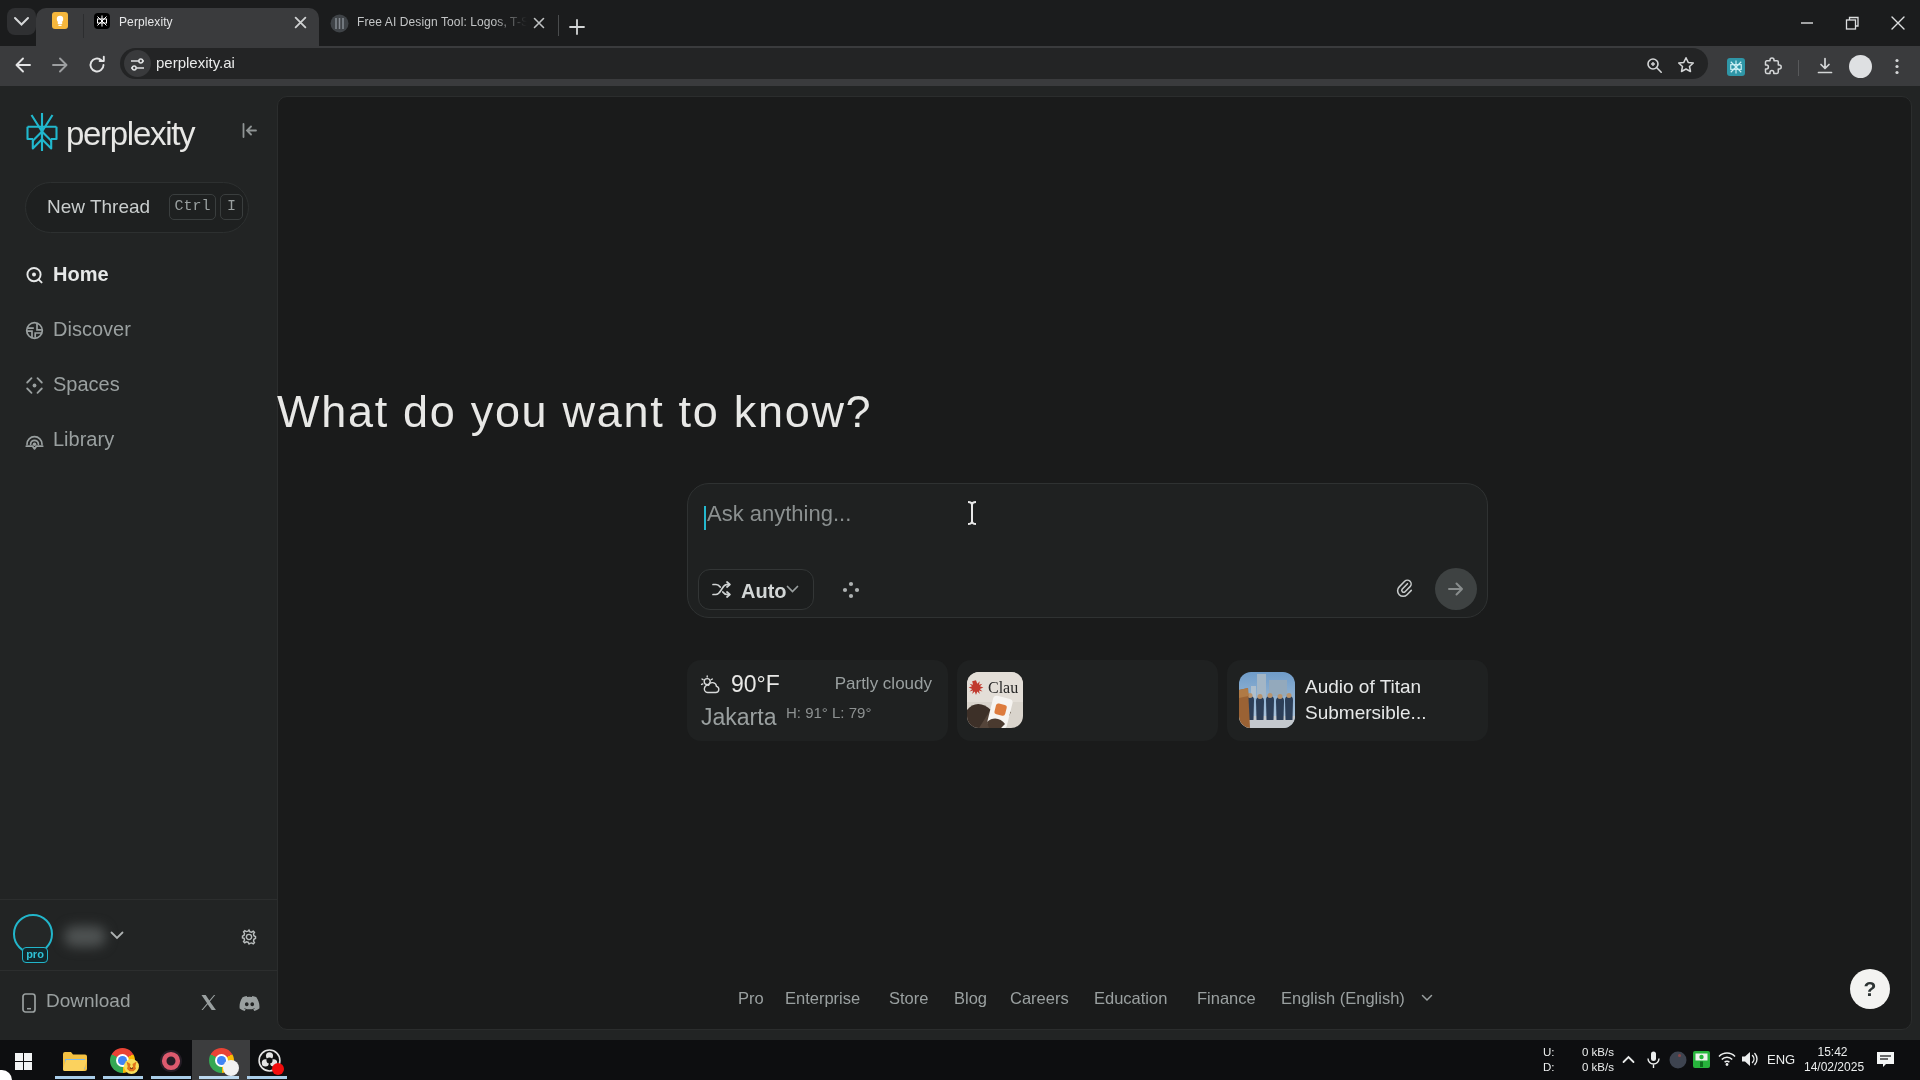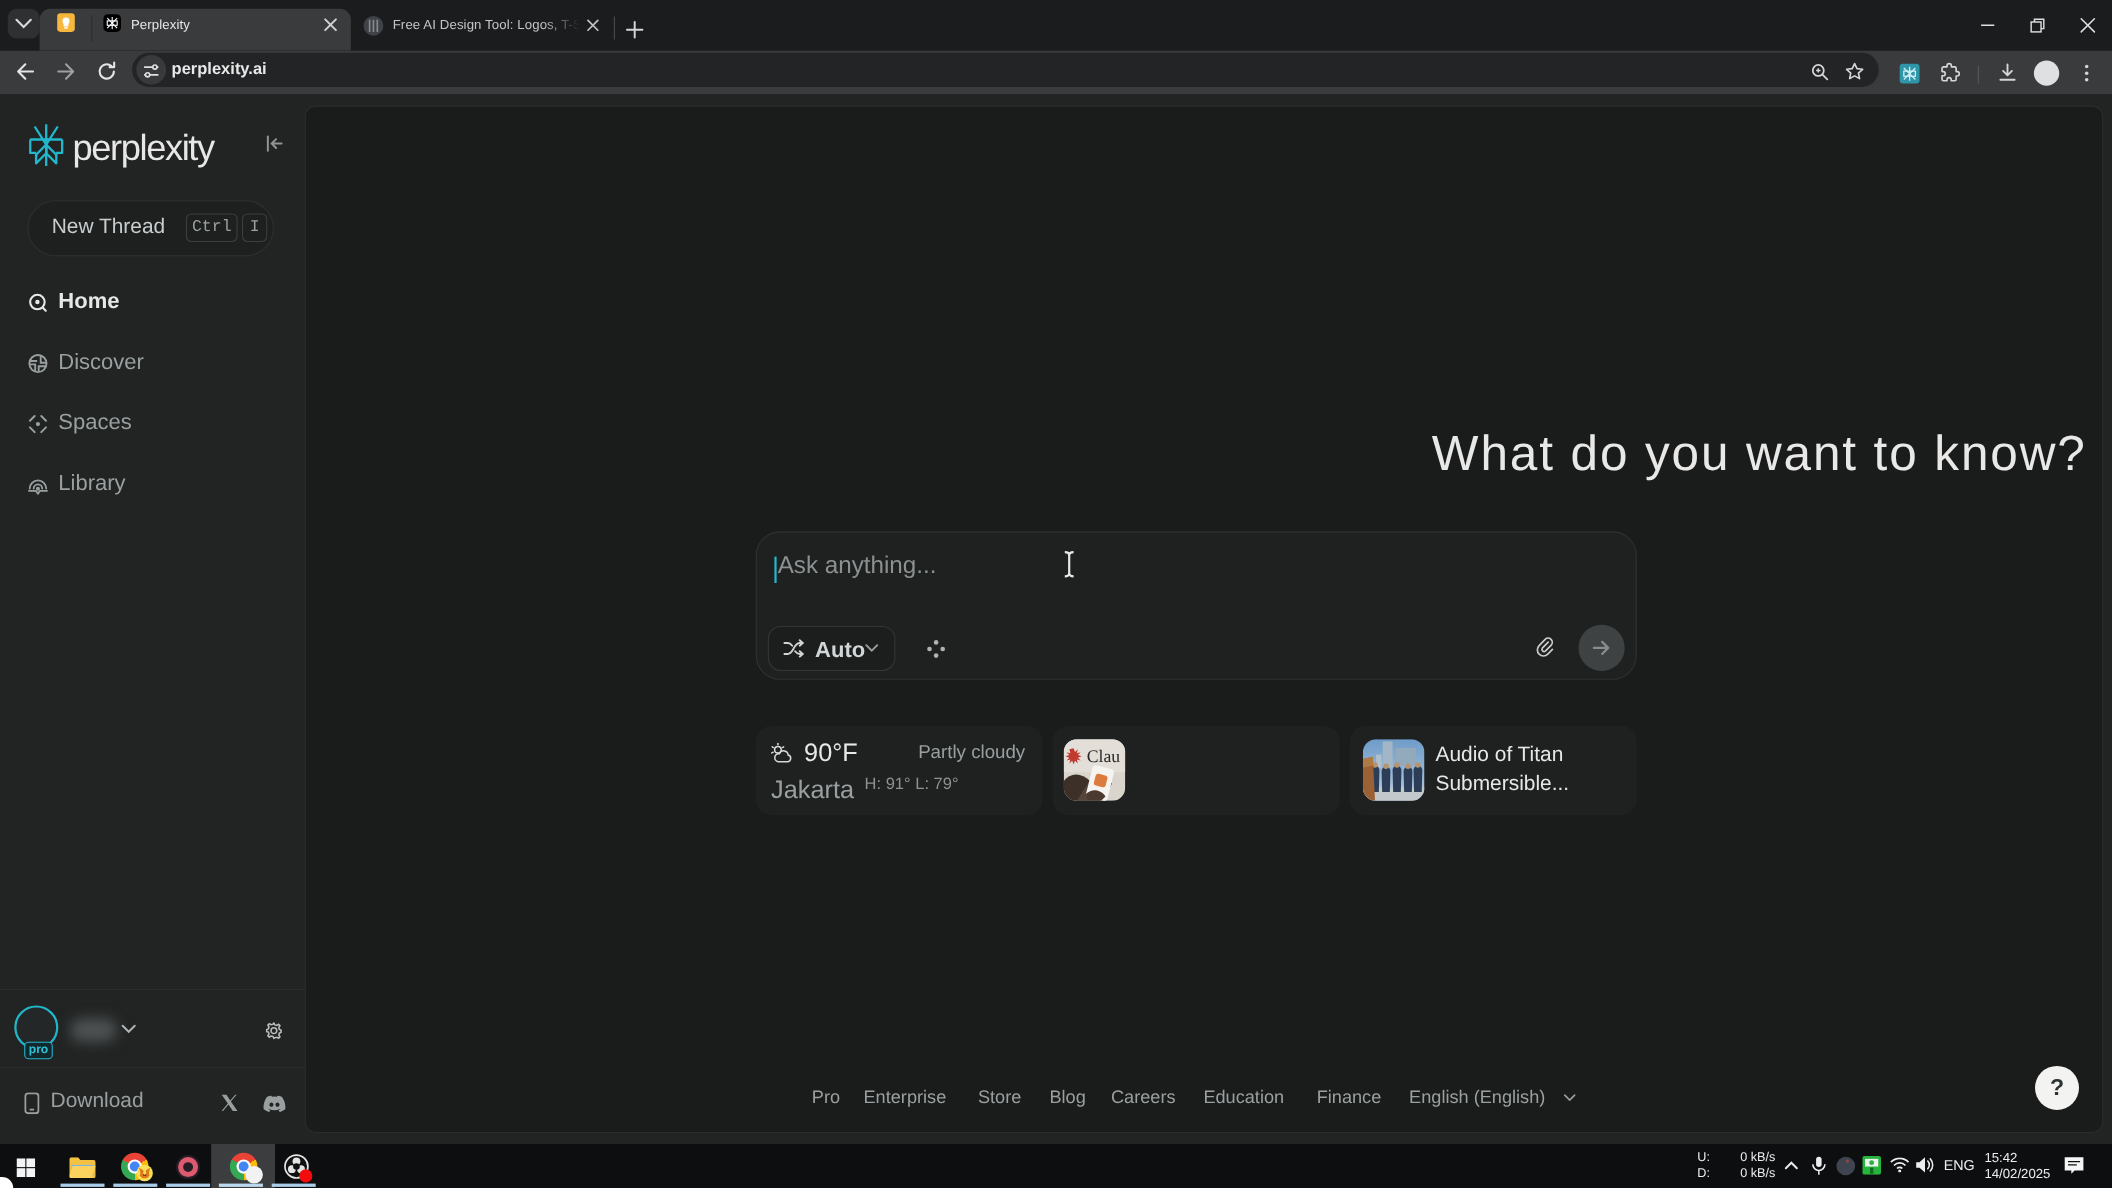--- a/index.html
+++ b/index.html
@@ -14,33 +14,33 @@
   #tabseam { left:83px; top:14px; width:1px; height:24px; background:#2c2d2f; }
   #keepicon { left:52px; top:12px; width:16px; height:17px; background:#f6b73c; border-radius:3px; }
   #favicon1 { left:94px; top:13px; width:16px; height:16px; background:#000; border-radius:4px; }
   .tabtitle { font-size:12px; color:#e6e7e8; letter-spacing:0.1px; }
   #tab2title { color:#c3c5c6; }
 
   
   #toolbar { left:0; top:46px; width:1920px; height:40px; background:#3a3b3d; }
   #omnibox { left:120px; top:48px; width:1588px; height:31px; background:#232425; border-radius:16px; }
   #tunecircle { left:124px; top:50px; width:27px; height:27px; background:#393a3c; border-radius:50%; }
-  #url { top:54px; font-size:15px; color:#e8e9e9;font-weight:bold; }
+  #url { top:54px; font-size:15px; color:#e8e9e9; }
 
   
   #page { left:0; top:86px; width:1920px; height:954px; background:#222424; }
   #mainpane { left:277px; top:10px; width:1635px; height:934px; background:#1a1b1b; border:1px solid #2b2d2d; border-radius:10px; }
 
   
   .navtext { font-size:20px; color:#9aa0a0; font-weight:500; }
   #newthread { left:25px; top:96px; width:224px; height:51px; border:1px solid #2d3030; background:#1e2020; border-radius:26px; }
   .key { display:inline-block; border:1px solid #3a3e3e; border-radius:5px; color:#9aa0a0; font-family:"Liberation Mono", monospace; font-size:15px; text-align:center; }
 
   
-  #heading { left:277px; top:300px; width:1620px; text-align:right; font-size:45px; color:#e8e8e6; letter-spacing:1.7px; }
+  #heading { left:277px; top:300px; width:1620px; text-align:left; font-size:45px; color:#e8e8e6; letter-spacing:1.7px; }
   #searchbox { left:687px; top:397px; width:801px; height:135px; background:#1f2121; border:1px solid #2f3232; border-radius:22px; }
   .card { top:574px; width:261px; height:81px; background:#1f2121; border-radius:14px; }
   .cardtitle { font-size:19px; color:#e6e8e8; line-height:26px; font-weight:500; }
   .flink { font-size:16.5px; color:#9aa0a0; }
 
   
   #taskbar { left:0; top:1040px; width:1920px; height:40px; background:#0d0e10; }
   .chromeicon { position:absolute; width:25px; height:25px; border-radius:50%;
     background: conic-gradient(from -60deg, #e94335 0 120deg, #fbbc05 0 240deg, #34a853 0 360deg); }
   .cwhite { position:absolute; left:6px; top:6px; width:13px; height:13px; background:#fff; border-radius:50%; }
@@ -485,21 +485,21 @@
         <path d="M6.6 10.3 a3.2 3.2 0 0 1 4.8 0"></path>
       </g>
       <circle cx="9" cy="12.5" r="1.4" fill="#eceeee"></circle>
     </svg>
 
   <svg class="abs" style="left:1741px;top:11px" width="18" height="16" viewBox="0 0 18 16">
       <path d="M1 5.5 h3 L9 1 V15 L4 10.5 H1 Z" fill="#eceeee"></path>
       <path d="M11.5 4.5 a5 5 0 0 1 0 7 M13.8 2.5 a8 8 0 0 1 0 11" stroke="#eceeee" stroke-width="1.4" fill="none" stroke-linecap="round"></path>
     </svg>
   <div class="abs" style="left:1767px;top:12px;font-size:13px;color:#eceeee">ENG</div>
-  <div class="abs" style="left:1804px;top:5px;width:57px;font-size:12px;color:#eceeee;line-height:15px">15:42<br>14/02/2025</div>
+  <div class="abs" style="left:1804px;top:5px;width:57px;text-align:center;font-size:12px;color:#eceeee;line-height:15px">15:42<br>14/02/2025</div>
 
   <svg class="abs" style="left:1876px;top:11px" width="19" height="17" viewBox="0 0 19 17">
       <path d="M1 1 h17 v12 h-8 l-3 3 v-3 H1 Z" fill="#f4f6f6"></path>
       <g stroke="#0d0e10" stroke-width="1.2">
         <line x1="4" y1="5" x2="15" y2="5"></line>
         <line x1="4" y1="8" x2="12" y2="8"></line>
       </g>
     </svg>
 </div>
 

